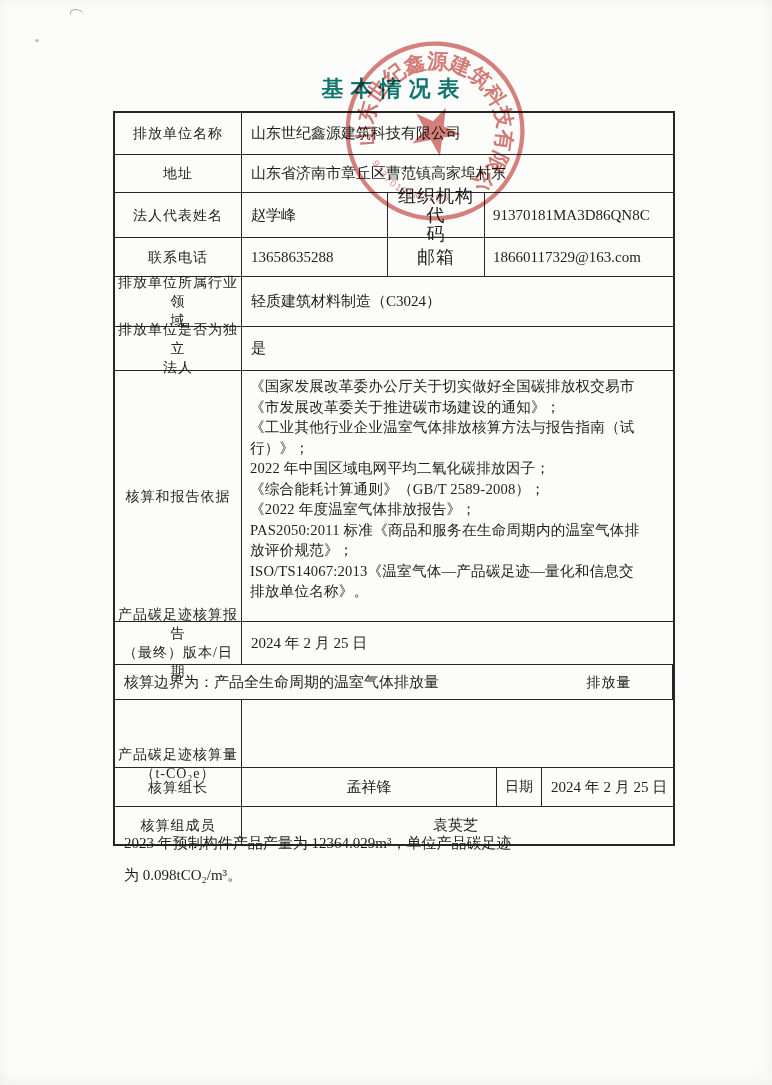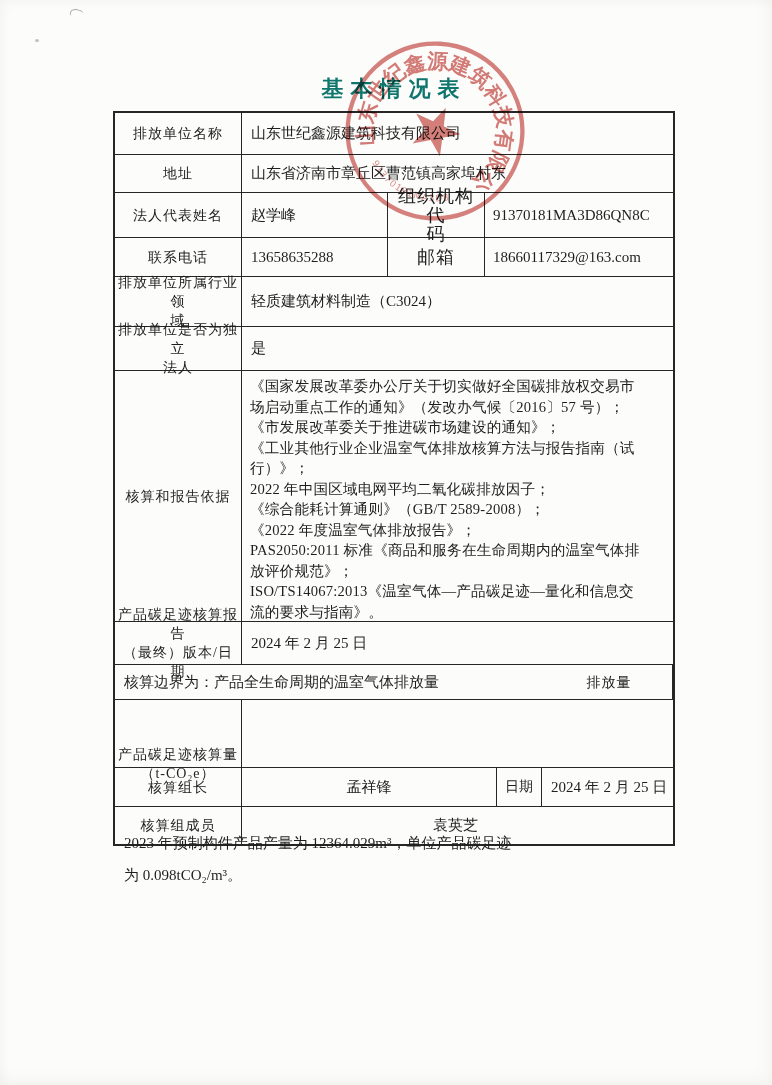--- a/index.html
+++ b/index.html
@@ -115,31 +115,30 @@
     <div class="row h-r6">
       <div class="cell lab rb">排放单位是否为独立
 法人</div>
       <div class="cell val">是</div>
     </div>
 
     <div class="row h-r7">
       <div class="cell lab rb">核算和报告依据</div>
       <div class="basis-cell">
         <div class="basis-line">《国家发展改革委办公厅关于切实做好全国碳排放权交易市</div>
-        <div class="basis-line">场启动重点工作的通知》（发改办气候〔2016〕57 号）；</div>
         <div class="basis-line">《市发展改革委关于推进碳市场建设的通知》；</div>
         <div class="basis-line">《工业其他行业企业温室气体排放核算方法与报告指南（试</div>
         <div class="basis-line">行）》；</div>
         <div class="basis-line">2022 年中国区域电网平均二氧化碳排放因子；</div>
         <div class="basis-line">《综合能耗计算通则》（GB/T 2589-2008）；</div>
         <div class="basis-line">《2022 年度温室气体排放报告》；</div>
         <div class="basis-line">PAS2050:2011 标准《商品和服务在生命周期内的温室气体排</div>
         <div class="basis-line">放评价规范》；</div>
         <div class="basis-line">ISO/TS14067:2013《温室气体—产品碳足迹—量化和信息交</div>
-        <div class="basis-line">流的要求与指南》。</div>
+        <div class="basis-line">排放单位名称》。</div>
       </div>
     </div>
 
     <div class="row h-r8">
       <div class="cell lab rb">产品碳足迹核算报告
 （最终）版本/日期</div>
       <div class="cell val">2024 年 2 月 25 日</div>
     </div>
 
     <div class="row h-r9">

